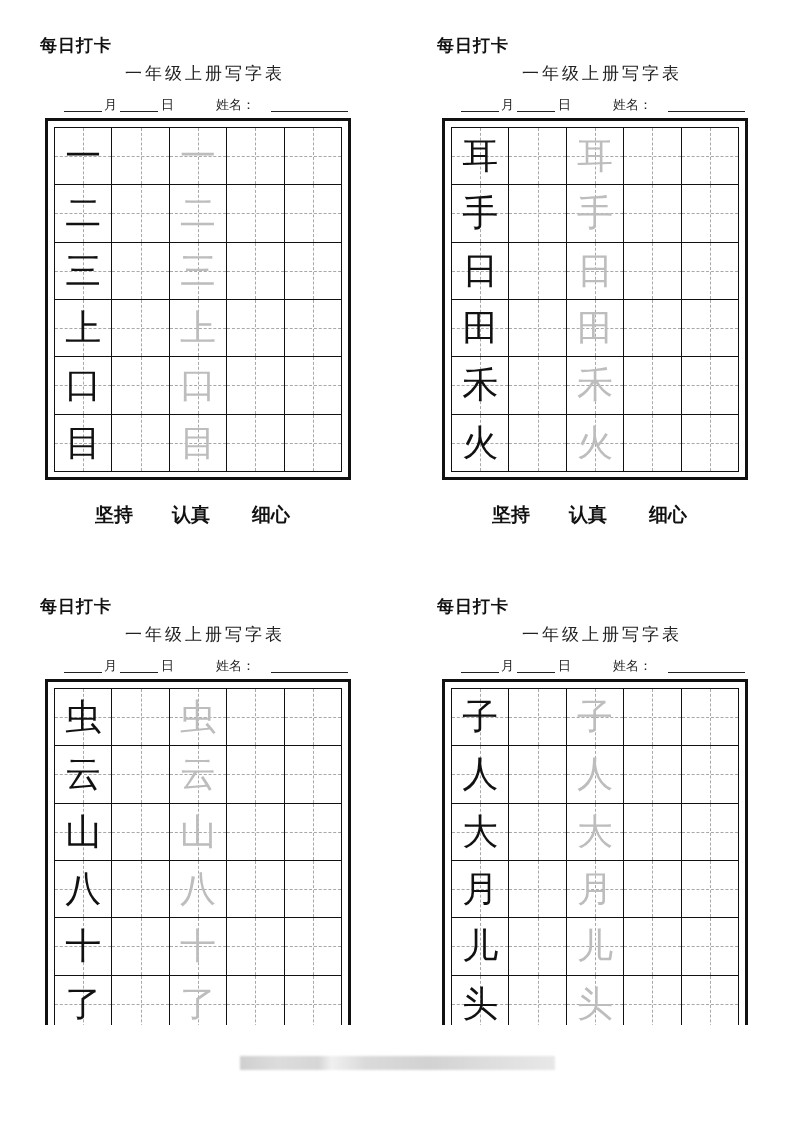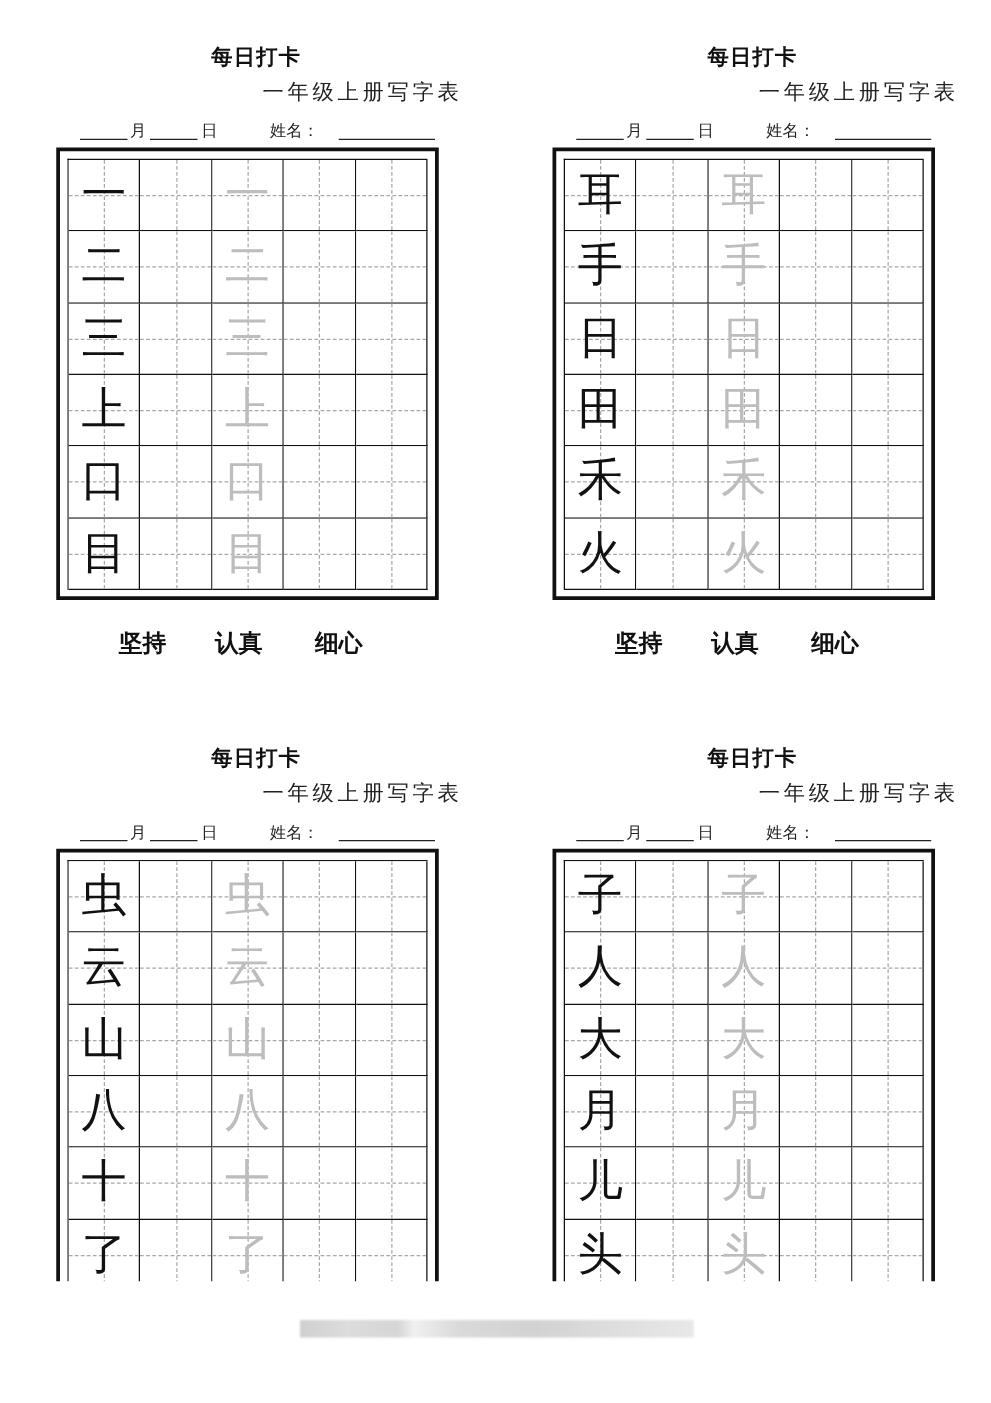--- a/index.html
+++ b/index.html
@@ -2,25 +2,25 @@
 <html><head>
 <meta charset="utf-8">
 <style>
   * { margin: 0; padding: 0; box-sizing: border-box; }
   html, body { width: 793px; height: 1122px; background: #ffffff; overflow: hidden; }
   body { position: relative; font-family: "DejaVu Serif", "Liberation Serif", serif; color: #111; }
 
   .sheet { position: absolute; width: 330px; }
   .sheet-title {
     position: absolute; left: 0; width: 330px; top: 0;
-    text-align: center; font-size: 17px; font-weight: bold; letter-spacing: 1px; color: #111;
+    text-align: left; font-size: 17px; font-weight: bold; letter-spacing: 1px; color: #111;
   }
   .sheet-subtitle {
     position: absolute; left: 0; width: 330px; top: 28px;
-    text-align: right; font-size: 17px; letter-spacing: 3px; color: #222;
+    text-align: center; font-size: 17px; letter-spacing: 3px; color: #222;
   }
   .info-line {
     position: absolute; left: 24px; top: 60px; width: 290px; height: 22px;
     font-size: 13px; color: #222;
   }
   .info-line .blank { position: absolute; top: 17px; height: 1px; background: #222; }
   .info-line .lbl { position: absolute; top: 2px; }
 
   .box {
     position: absolute; left: 5px; top: 84px; width: 306px; height: 362px;

